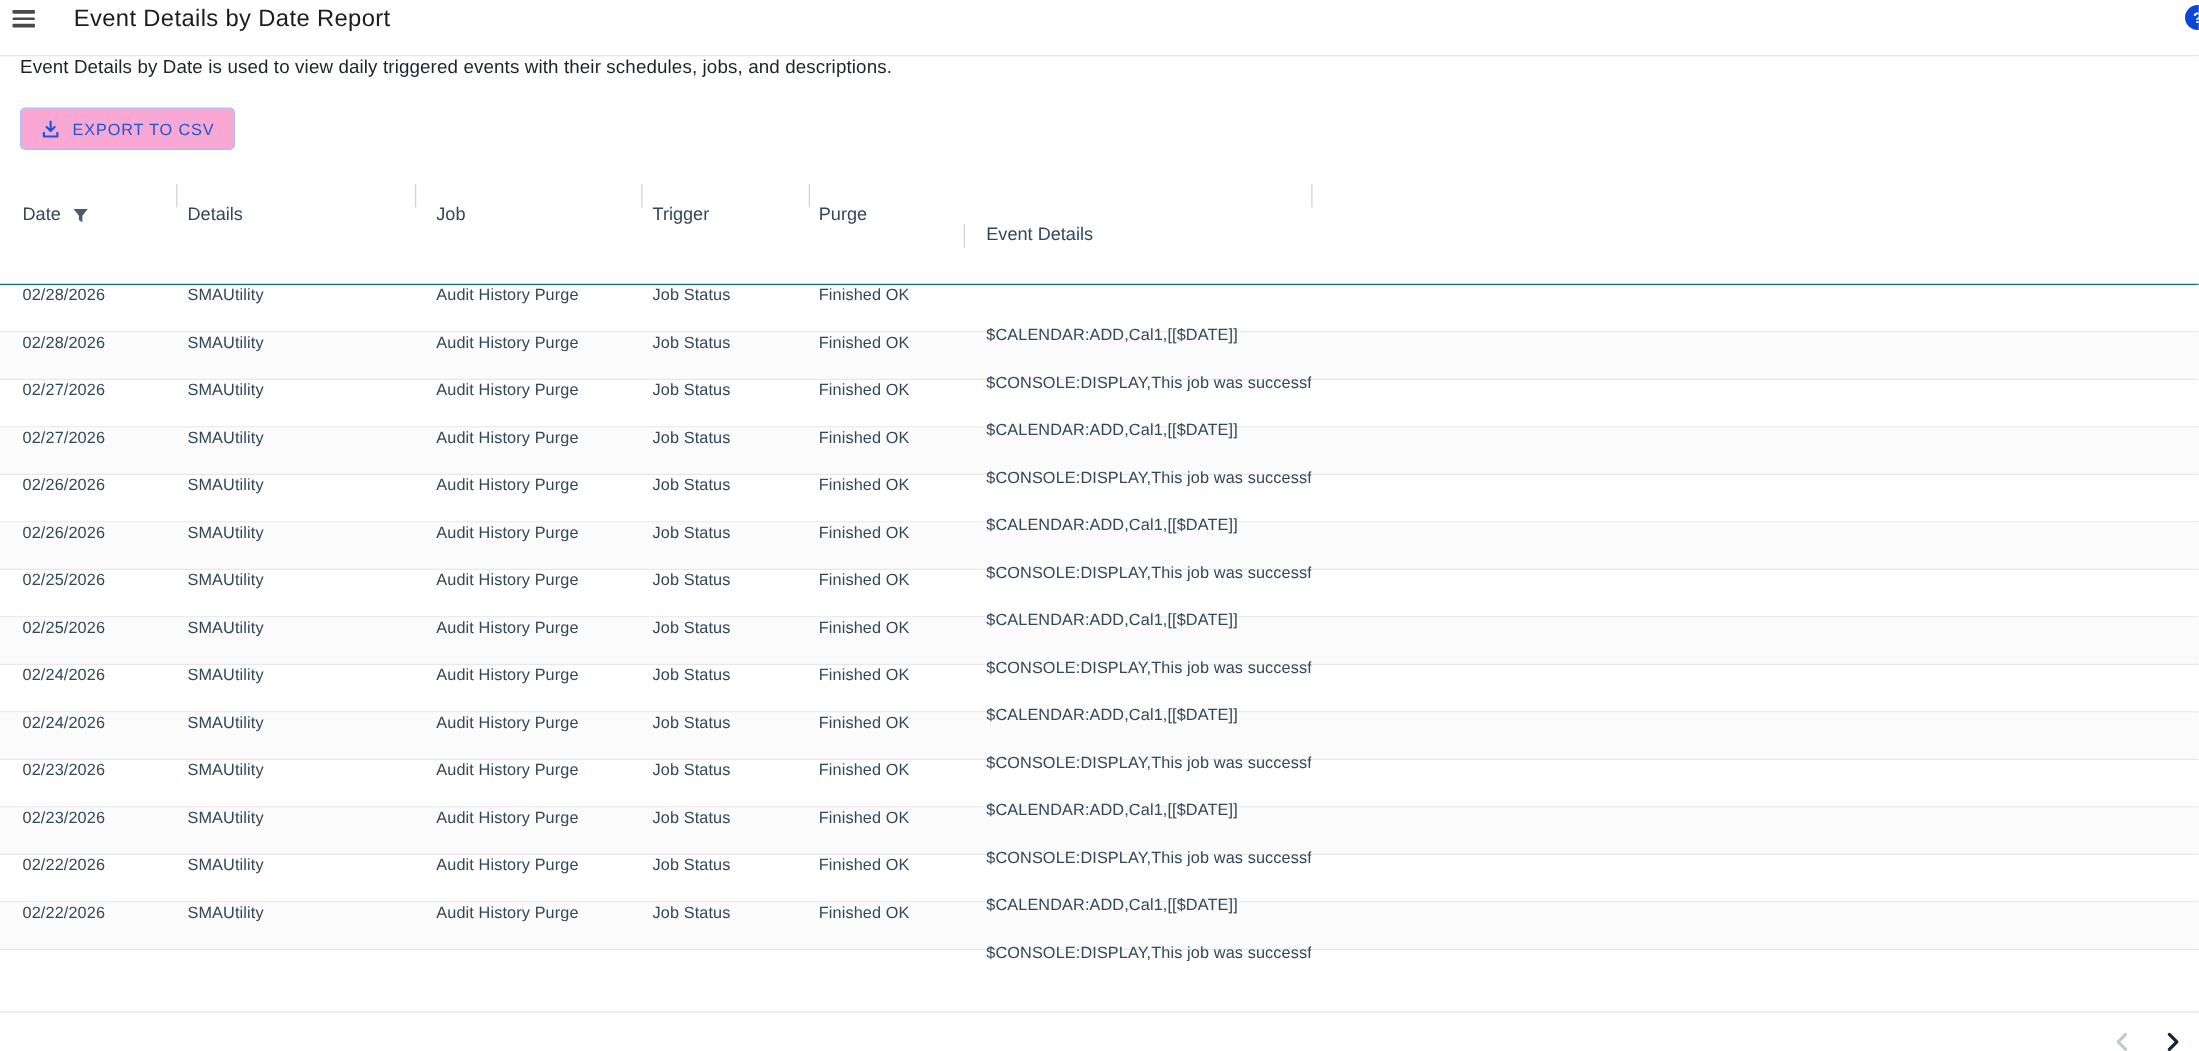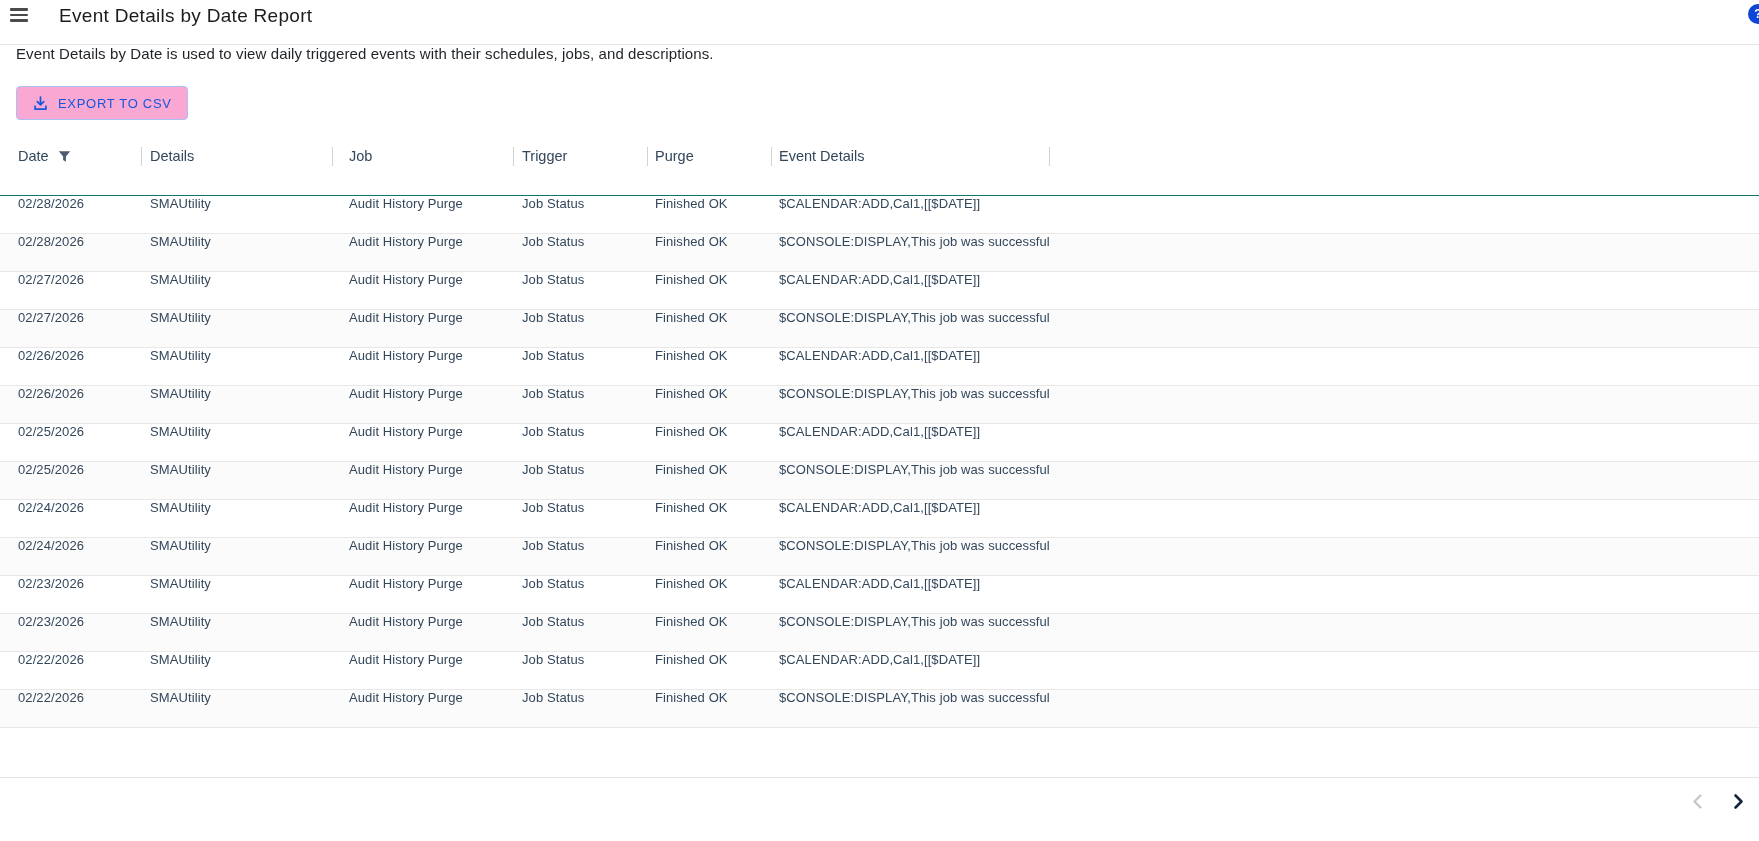--- a/index.html
+++ b/index.html
@@ -107,21 +107,21 @@
     white-space: nowrap;
     overflow: hidden;
   }
 
   
   .c0 { width: 141px; padding-left: 18px; }
   .c1 { width: 177px; padding-left: 9px; }
   .c2 { width: 181px; padding-left: 17px; margin-left: 14px; }
   .c3 { width: 134px; padding-left: 9px; }
   .c4 { width: 124px; padding-left: 8px; }
-  .c5 { width: 278px; padding-left: 8px; }
+  .c5 { width: 278px; padding-left: 18px; margin-top: 32px; }
   .c6 { flex: 1; }
 
   
   .grid-footer-spacer { height: 49px; }
   .pager {
     border-top: 1px solid #e3e3e3;
     height: 48px;
     display: flex;
     align-items: center;
     justify-content: flex-end;

